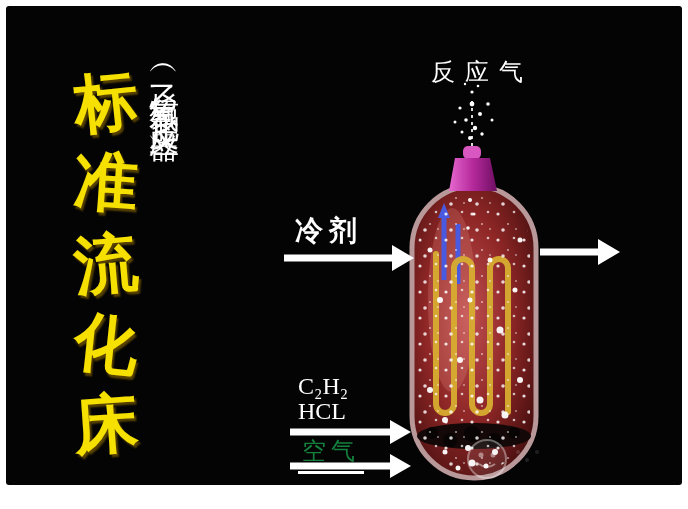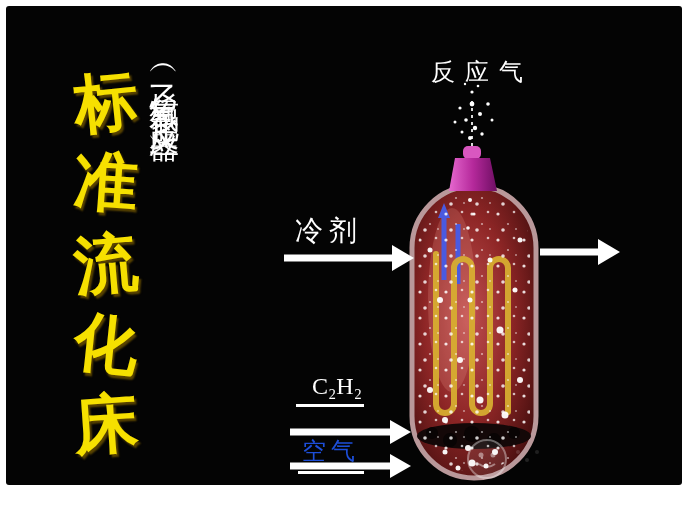--- a/index.html
+++ b/index.html
@@ -31,31 +31,31 @@
     color:#ffffff;font-size:30px;letter-spacing:7px;line-height:1.1;
     font-family:"DejaVu Serif", serif;
   }
   .label-top-gas{
     position:absolute;left:402px;top:56px;width:160px;text-align:center;
     color:#ffffff;font-size:24px;letter-spacing:10px;
   }
   .label-coolant{
     position:absolute;left:292px;top:212px;
     color:#ffffff;font-size:28px;letter-spacing:6px;
-    padding:0 3px 8px 3px;border-bottom:3px solid #ffffff;
+    padding:0 3px 8px 3px;border-bottom:3px solid #ffffff;font-weight:bold;
   }
   .feed-block{
     position:absolute;left:296px;top:374px;min-width:64px;
     color:#ffffff;font-size:24px;line-height:1.05;
     font-family:"Liberation Serif", serif;
-    padding:0 2px 5px 2px;border-bottom:3px solid #ffffff;text-align:right;
+    padding:0 2px 5px 2px;border-bottom:3px solid #ffffff;
   }
   .label-air{
     position:absolute;left:298px;top:433px;
-    color:#1d4ed8;font-size:24px;letter-spacing:5px;
+    color:#15803d;font-size:24px;letter-spacing:5px;
     padding:2px 4px 4px 4px;border-bottom:3px solid #ffffff;
   }
   .diagram-svg{position:absolute;left:0;top:0;}
 </style>
 </head>
 <body>
 
 <div class="canvas-bg"></div>
 
 <div class="title-char t1">标</div>
@@ -189,14 +189,15 @@
     <circle cx="518" cy="452" r="2" fill="#ffffff" opacity="0.25"></circle>
     <circle cx="527" cy="460" r="2" fill="#ffffff" opacity="0.22"></circle>
     <circle cx="537" cy="452" r="2" fill="#ffffff" opacity="0.2"></circle>
   </g>
 </svg>
 
 <div class="label-top-gas">反应气</div>
 <div class="label-coolant">冷剂</div>
 <div class="feed-block">
   <div>C₂H₂</div>
+  <div>HCL</div>
 </div>
 <div class="label-air">空气</div>
 
 </body></html>

